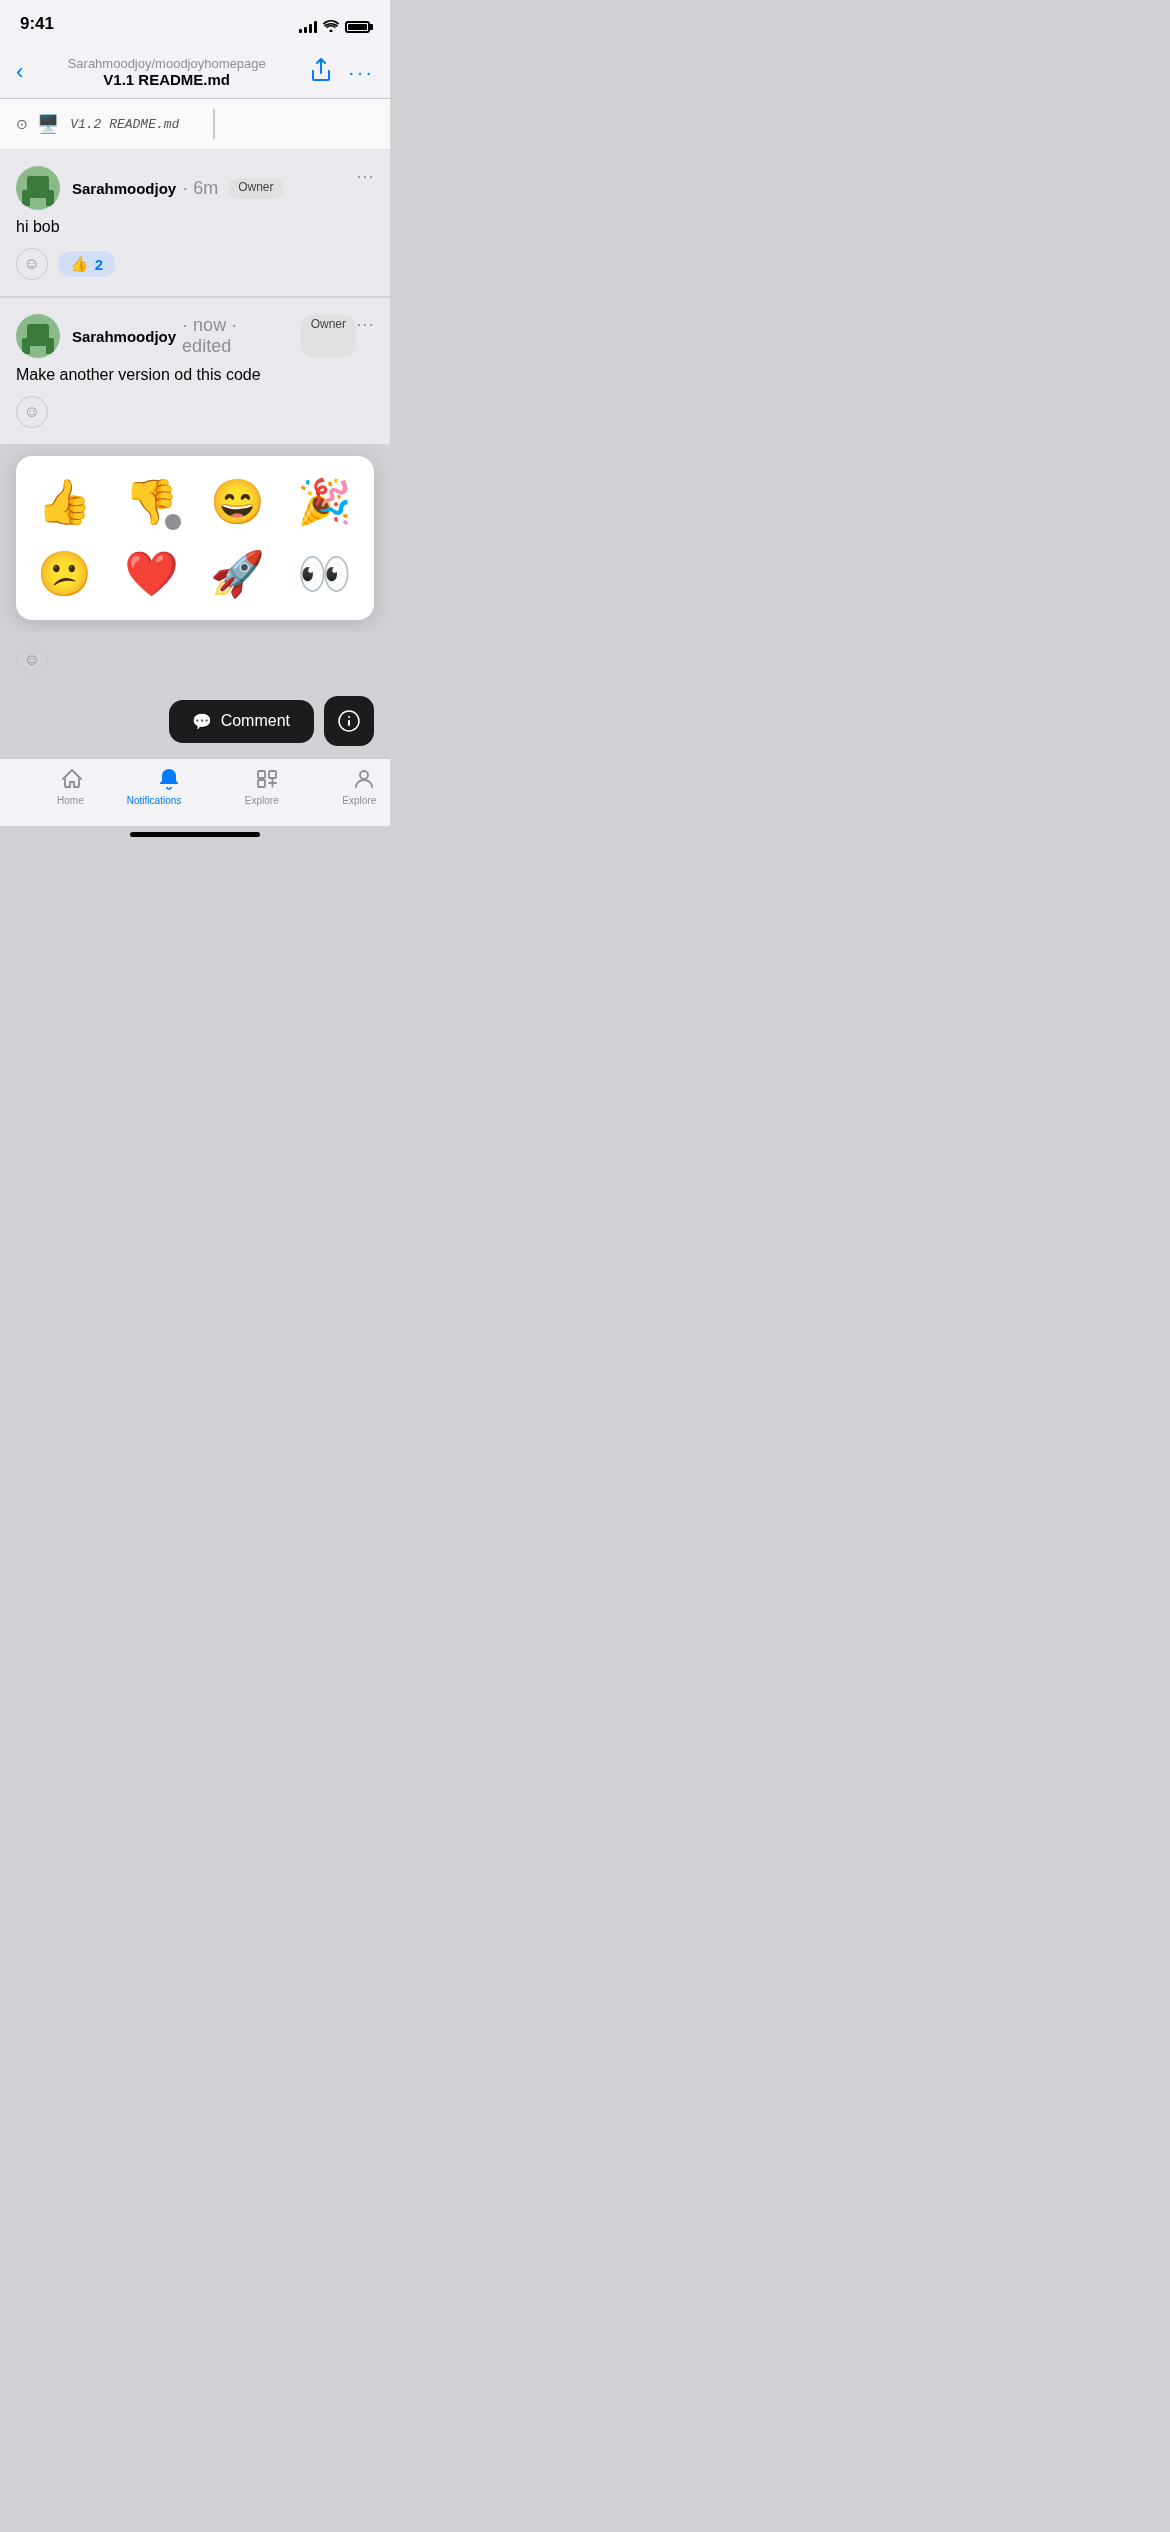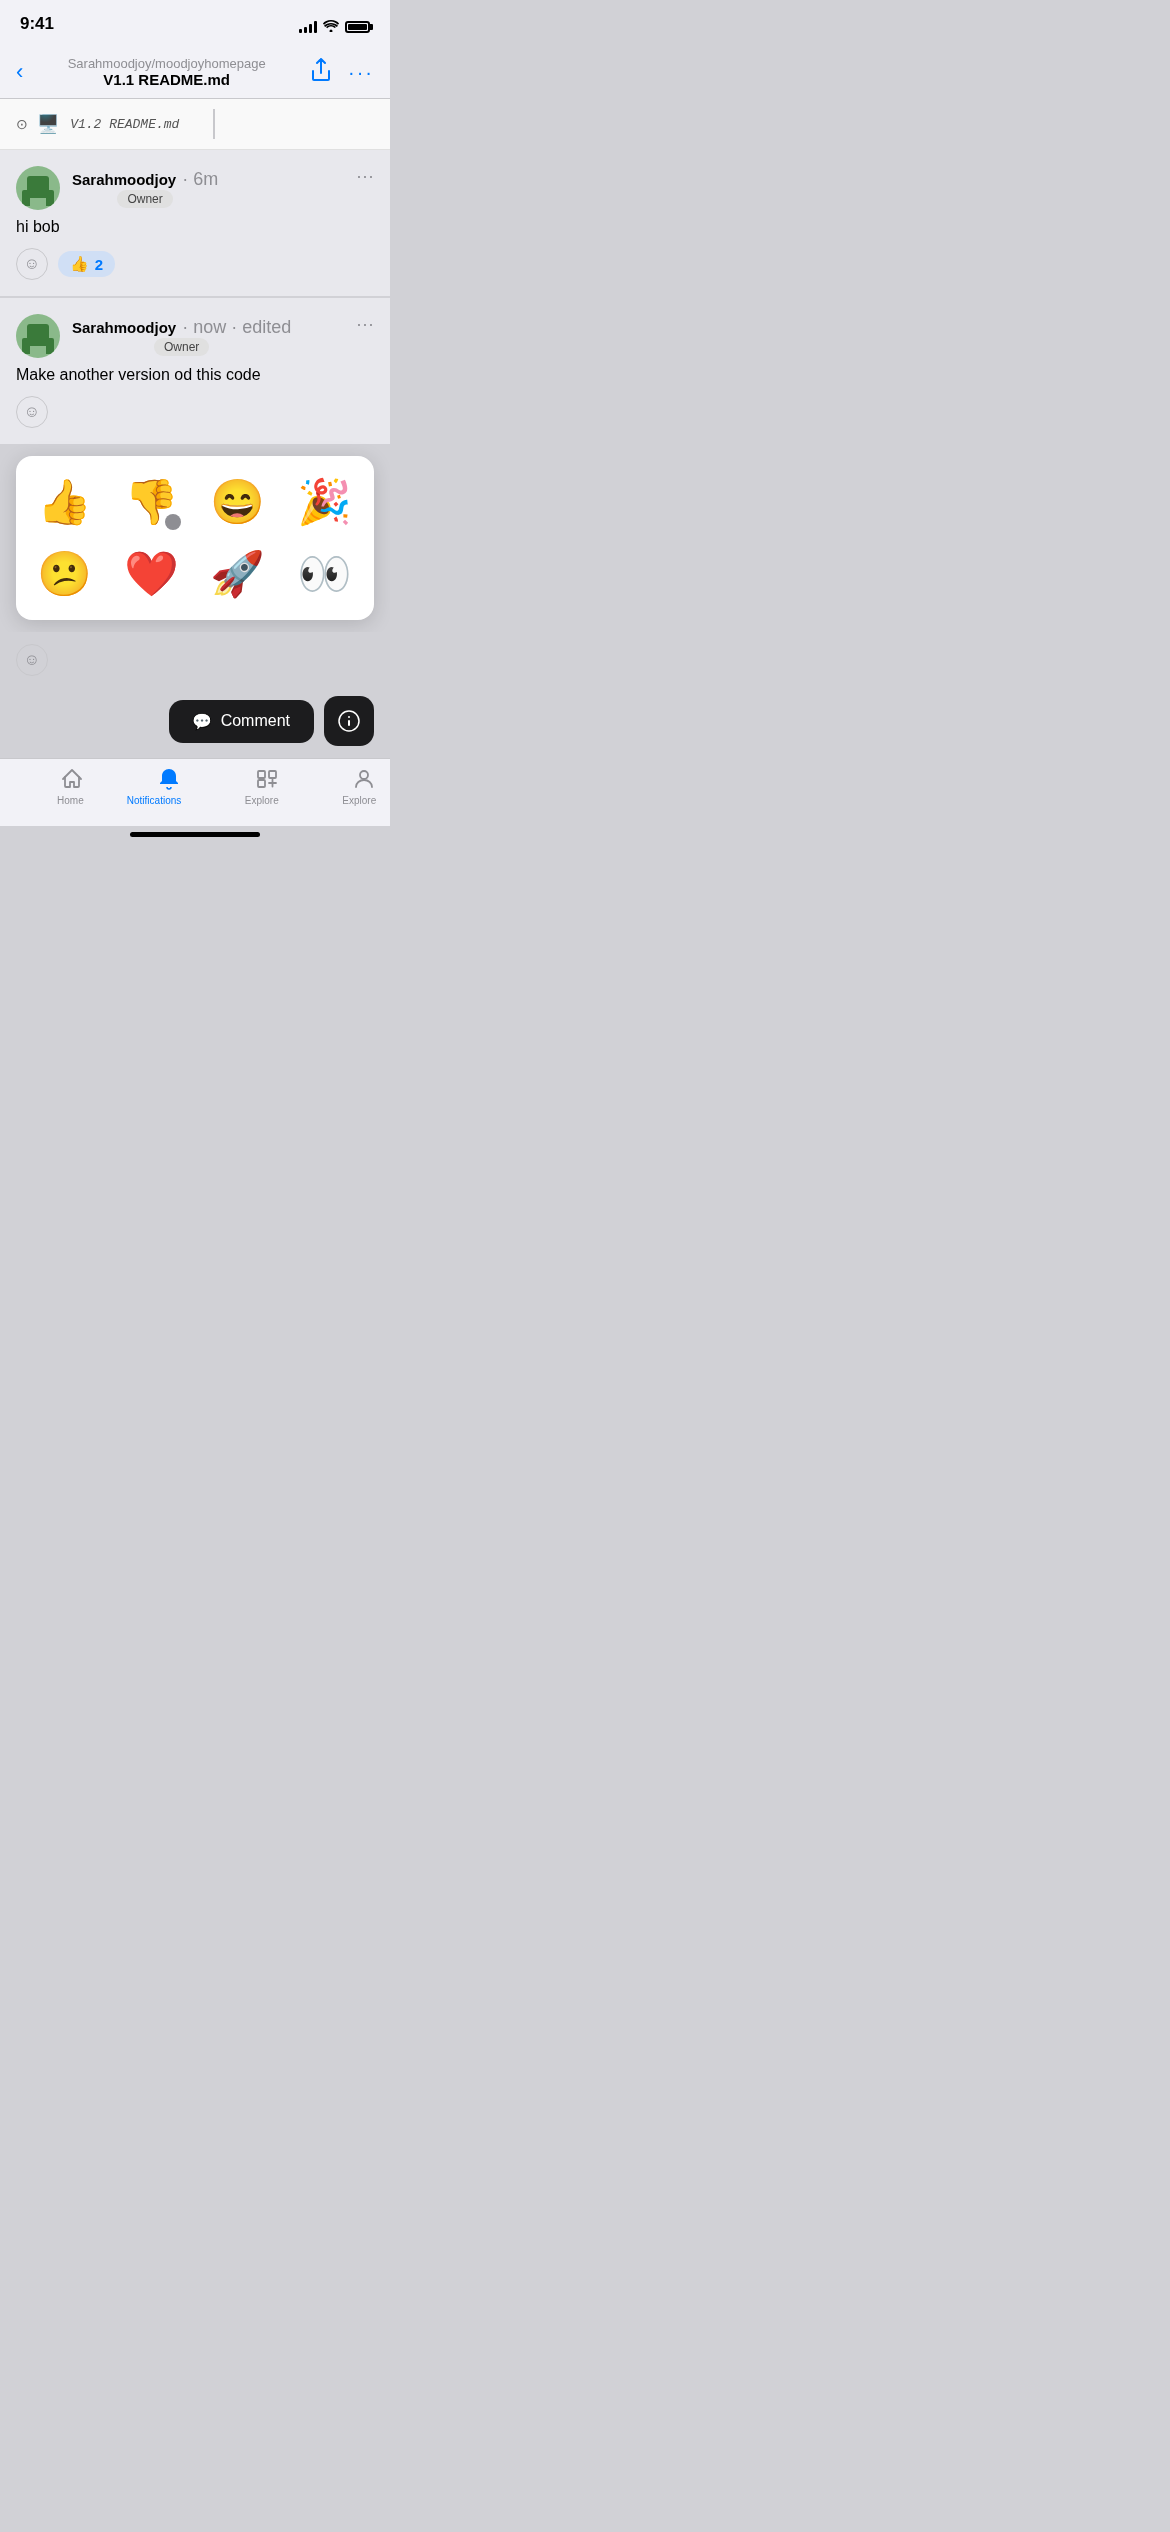--- a/index.html
+++ b/index.html
@@ -147,23 +147,22 @@
       width: 44px;
       height: 44px;
       border-radius: 50%;
       background: #8ab98a;
       position: relative;
       overflow: hidden;
     }
 
     .comment-meta {
       display: flex;
-      flex-direction: column;
-      gap: 0;
-      align-items: center;
+      flex-direction: row;
+      gap: 10px;
     }
     .comment-author-line {
       display: flex;
       align-items: center;
       gap: 6px;
     }
     .comment-author {
       font-size: 15px;
       font-weight: 600;
       color: #000;

